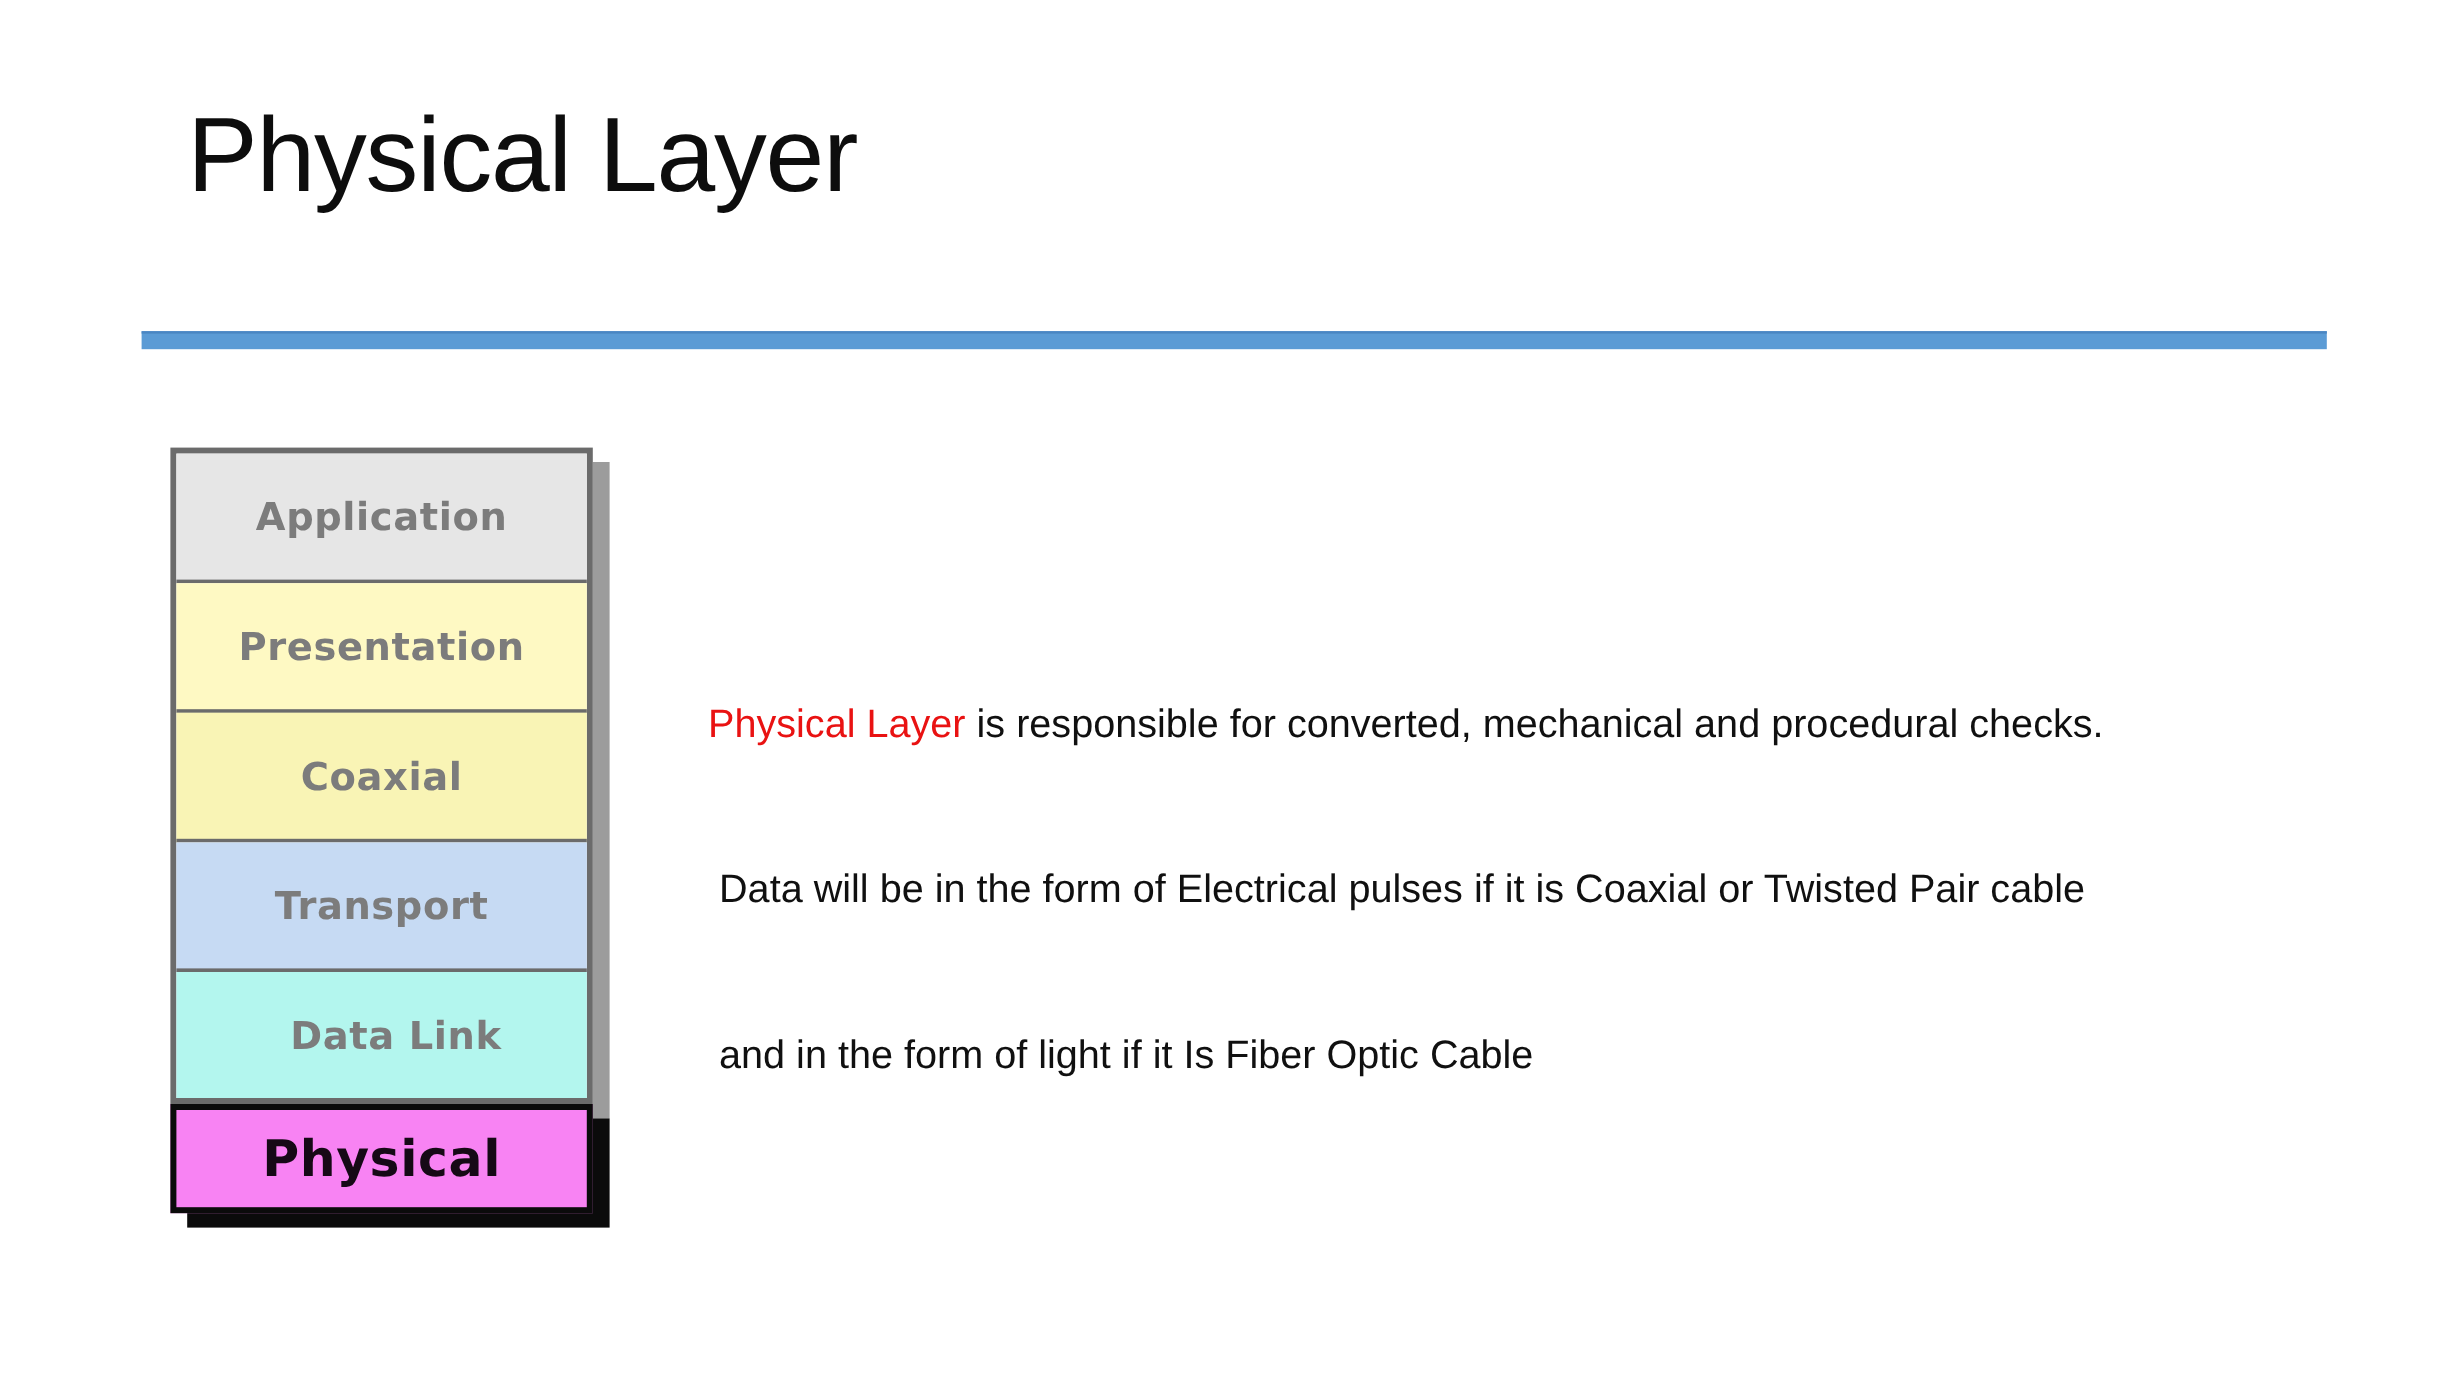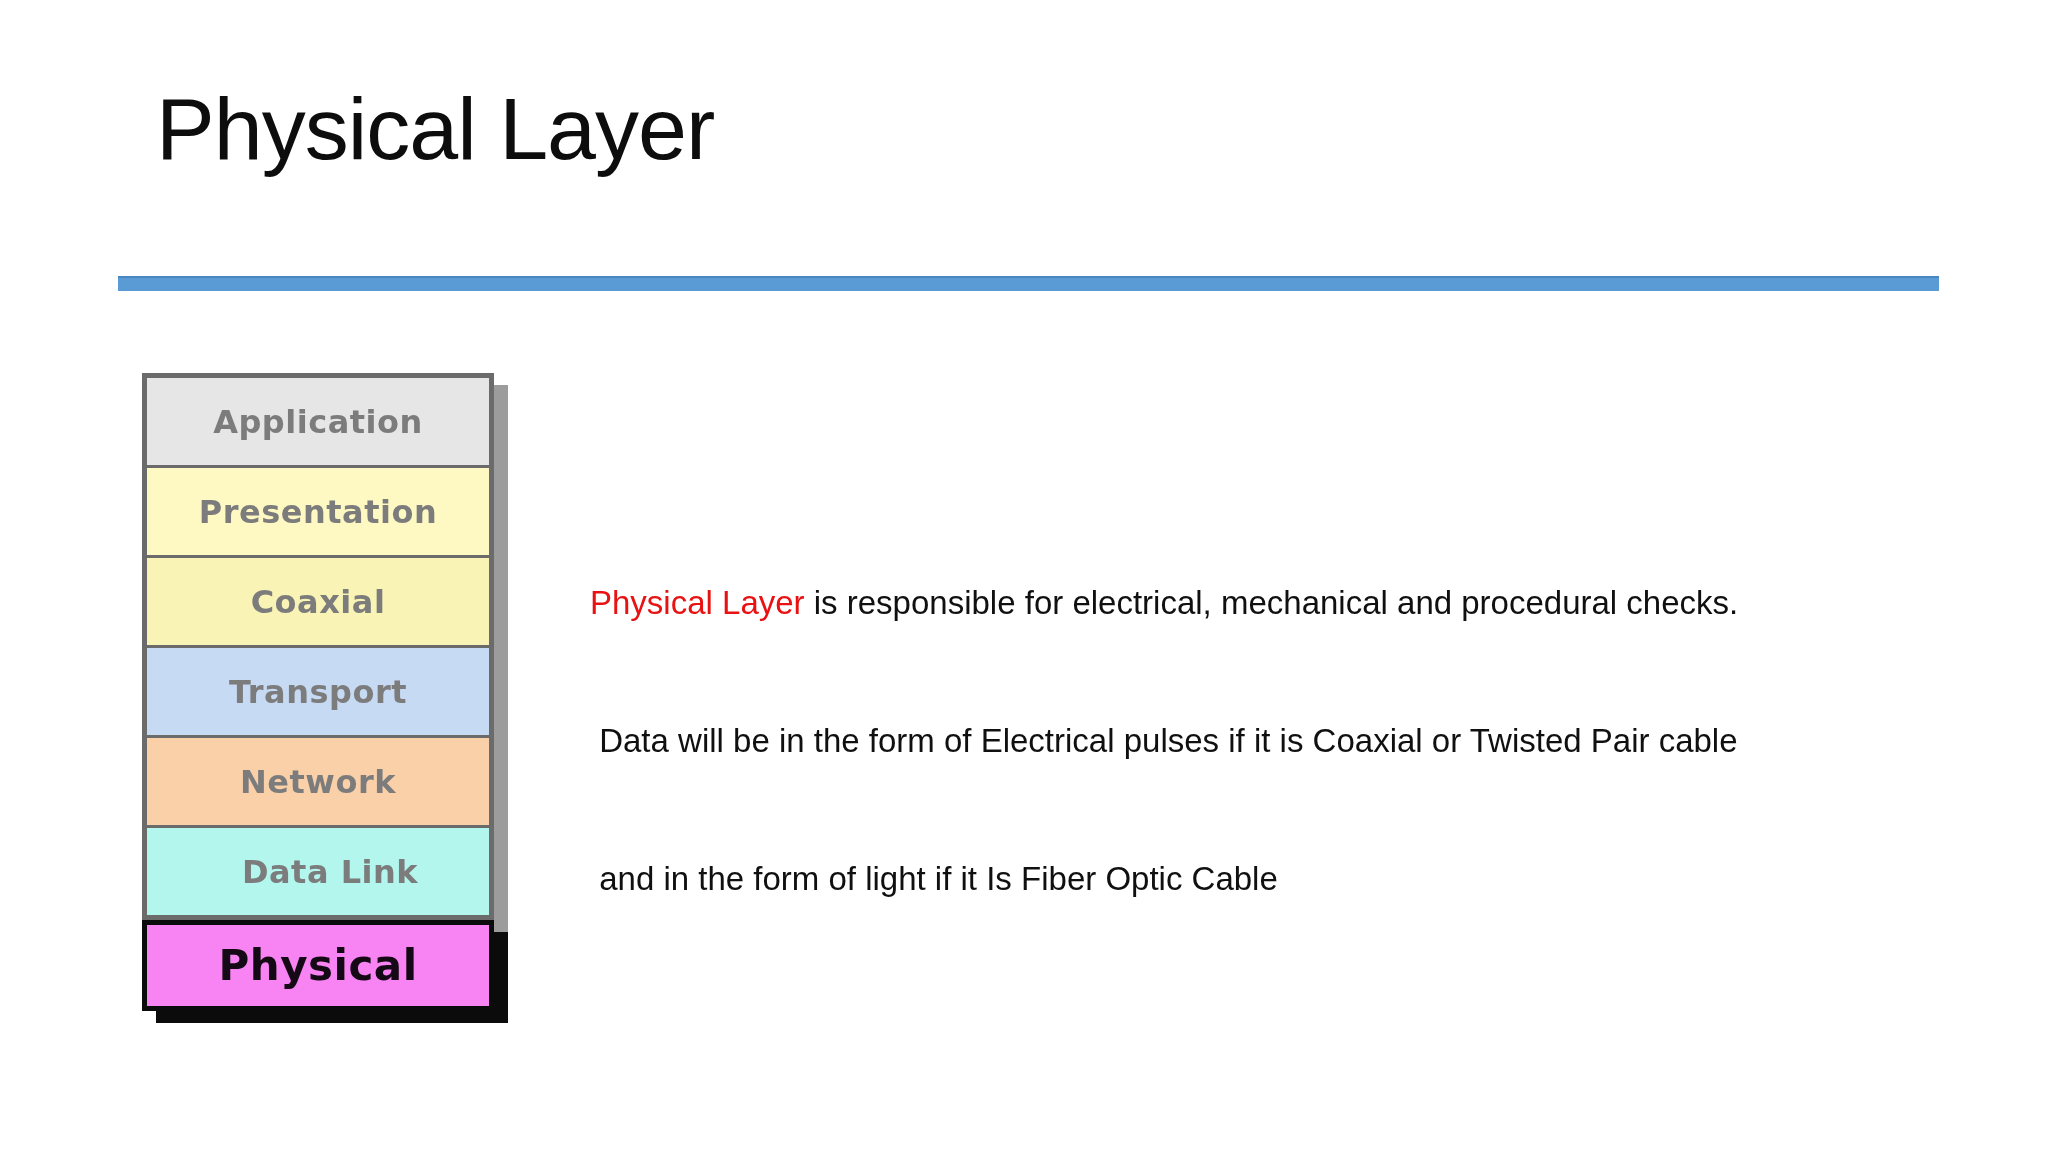--- a/index.html
+++ b/index.html
@@ -126,31 +126,28 @@
       </div>
       <div class="osi-layer" style="background: #fef9c3;">
         <span class="osi-layer-label" style="color: rgb(124, 124, 124);">Presentation</span>
       </div>
       <div class="osi-layer" style="background: rgb(249, 244, 181);">
         <span class="osi-layer-label" style="color: rgb(124, 124, 124);">Coaxial</span>
       </div>
       <div class="osi-layer" style="background: rgb(198, 218, 243);">
         <span class="osi-layer-label" style="color: rgb(124, 124, 124);">Transport</span>
       </div>
-      <div class="osi-layer" style="background: rgb(250, 208, 169);">
-        <span class="osi-layer-label" style="color: rgb(124, 124, 124);">Network</span>
-      </div>
       <div class="osi-layer" style="background: rgb(179, 246, 238); padding-left: 24px;">
         <span class="osi-layer-label" style="color: rgb(124, 124, 124);">Data Link</span>
       </div>
     </div>
   <div class="osi-physical" id="osi-physical" style="background: rgb(248, 131, 243);">
     <span class="osi-layer-label">Physical</span>
   </div>
 </div>
 
 <div class="body-text">
-  <p><span class="red-highlight" style="color: rgb(233, 18, 18);">Physical Layer</span><span> is responsible for electrical, mechanical and procedural checks.</span></p>
+  <p><span class="red-highlight" style="color: rgb(233, 18, 18);">Physical Layer</span><span> is responsible for converted, mechanical and procedural checks.</span></p>
   <p> Data will be in the form of Electrical pulses if it is Coaxial or Twisted Pair cable</p>
   <p> and in the form of light if it Is Fiber Optic Cable</p>
   <div class="spacer-line"></div>
   
 </div>
 
 </body></html>

